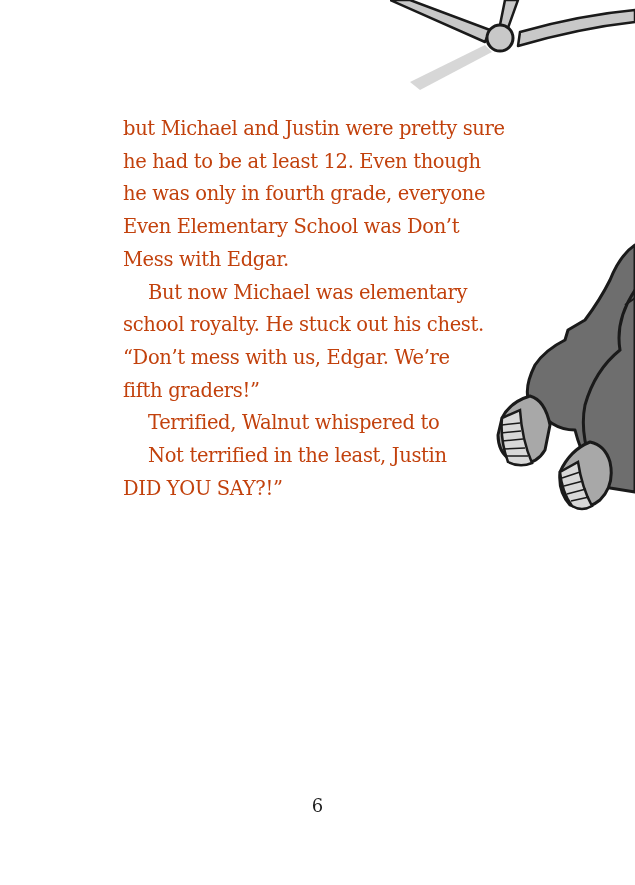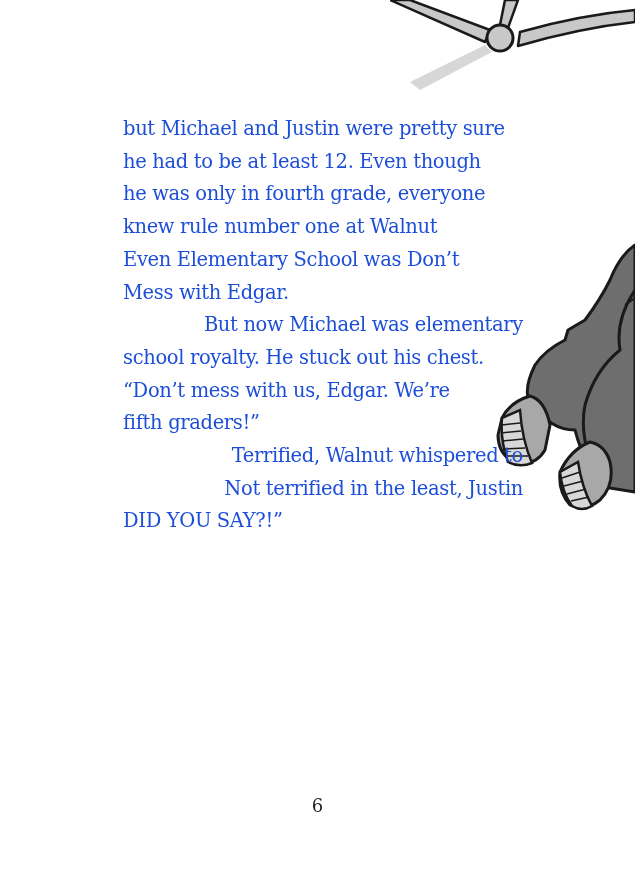--- a/index.html
+++ b/index.html
@@ -1,23 +1,23 @@
 <!DOCTYPE html>
 <html><head>
 <meta charset="utf-8">
 <style>
   html, body { margin:0; padding:0; }
   body { width:635px; height:885px; background:#ffffff; position:relative; overflow:hidden; }
   .text-block {
     position:absolute; left:123px; top:113px; width:400px;
     font-family:"DejaVu Serif", serif; font-size:19.5px; line-height:32.7px;
-    color:#1d4ed8; letter-spacing:-0.35px;
+    color:#c2410c; letter-spacing:-0.35px;
   }
   .line { white-space:nowrap; display:block; }
-  .indent { padding-left:25px;text-align:right; }
+  .indent { padding-left:25px; }
   .page-number {
     position:absolute; left:0; width:635px; top:795px; text-align:center;
     font-family:"DejaVu Serif", serif; font-size:18px; color:#1e1e1e;
   }
   svg { position:absolute; }
 </style>
 </head>
 <body>
 
 <svg width="245" height="100" style="left:390px; top:0;" viewBox="0 0 245 100">
@@ -57,21 +57,20 @@
     <line x1="74" y1="256" x2="93" y2="251"></line>
     <line x1="77" y1="264" x2="96" y2="259"></line>
     <line x1="81" y1="271" x2="99" y2="267"></line>
   </g>
 </svg>
 
 <div class="text-block">
   <span class="line">but Michael and Justin were pretty sure</span>
   <span class="line">he had to be at least 12. Even though</span>
   <span class="line">he was only in fourth grade, everyone</span>
-  <span class="line">knew rule number one at Walnut</span>
   <span class="line">Even Elementary School was Don’t</span>
   <span class="line">Mess with Edgar.</span>
   <span class="line indent">But now Michael was elementary</span>
   <span class="line">school royalty. He stuck out his chest.</span>
   <span class="line">“Don’t mess with us, Edgar. We’re</span>
   <span class="line">fifth graders!”</span>
   <span class="line indent">Terrified, Walnut whispered to</span>
   <span class="line indent">Not terrified in the least, Justin</span>
   <span class="line">DID YOU SAY?!”</span>
 </div>

